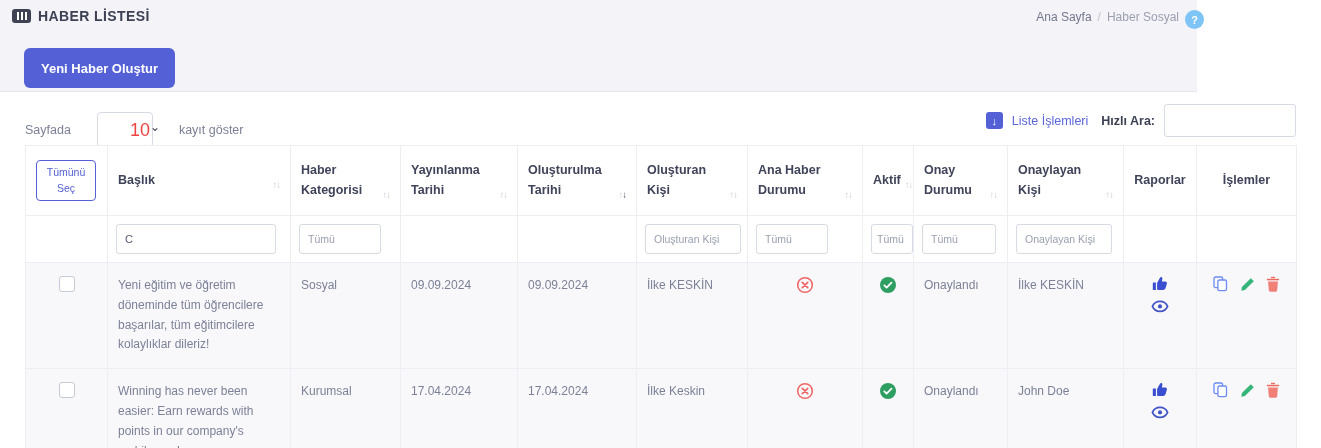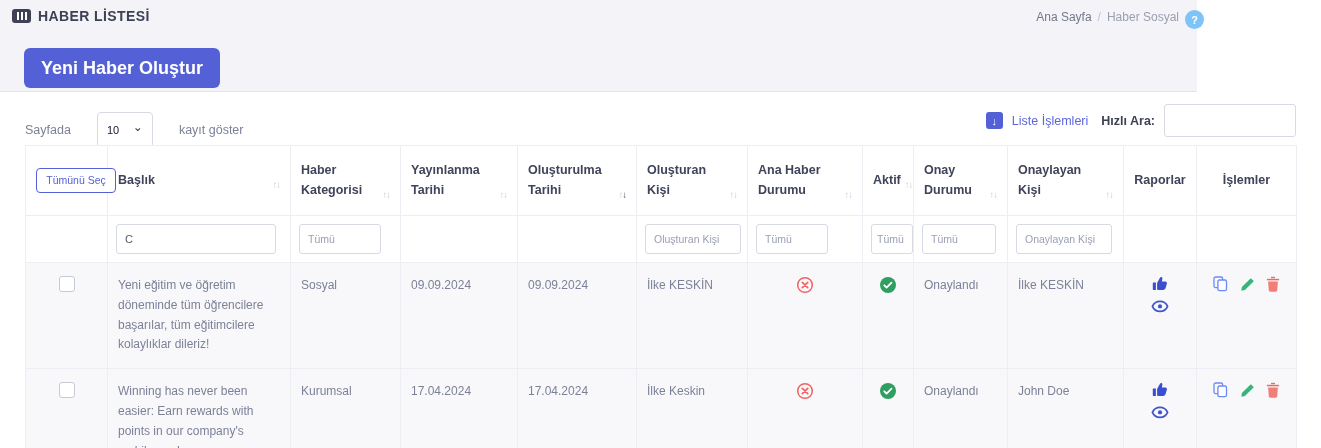--- a/index.html
+++ b/index.html
@@ -17,33 +17,33 @@
 
   .breadcrumb { position:absolute; top:10px; right:0; display:flex; 
     gap:6px; font-size:12px; }
   .bc-home { color:#74788d; cursor:pointer; }
   .bc-sep  { color:#c0c3cf; }
   .bc-cur  { color:#9a9eb0; }
   .help-circle { width:19px; height:19px; border-radius:50%; background:#7fc4f6;
     color:#fff; font-size:11px; font-weight:bold; display:flex; align-items:center;
     justify-content:center; margin-right:-7px; flex:0 0 auto; }
 
-  .btn { border:none; border-radius:6px; height:40px; padding:0 17px; font-size:18px;
+  .btn { border:none; border-radius:6px; height:40px; padding:0 17px; font-size:13px;
     font-weight:bold; color:#fff; cursor:pointer; font-family:inherit; }
   .btn-primary { position:absolute; top:48px; left:24px; background:#5461d6; }
   .btn-danger  { position:absolute; top:48px; right:24px; background:#f2696a; }
 
   
   .controls { position:absolute; top:104px; left:0; width:1321px; height:36px; }
   .ctrl-left { position:absolute; left:25px; top:8px; display:flex; align-items:center;
     gap:26px; font-size:12.5px; color:#7c8197; }
   .page-size { width:56px; height:36px; border:1px solid #d7dae3; border-radius:4px;
     background:#fff; display:flex; align-items:center; justify-content:space-between;
     padding:0 9px; cursor:pointer; }
-  .page-size .val { font-size:11px; color:#0f172a; }
+  .page-size .val { font-size:18px; color:#ef4444;margin-left:23px; }
   .page-size .chev { font-size:12px; color:#3d4154; line-height:0; margin-top:-6px; }
 
   .ctrl-right { position:absolute; right:25px; top:0; display:flex; align-items:center; gap:9px; }
   .dl-icon { width:17px; height:17px; background:#5461d6; border-radius:3px; color:#fff;
     font-size:11px; font-weight:bold; display:flex; align-items:center; justify-content:center;
     cursor:pointer; }
   .list-actions { font-size:12.5px; color:#5b66dd; cursor:pointer; }
   .quick-label { font-size:12.5px; color:#3d4154; font-weight:bold; margin-left:4px; }
   .quick-input { width:132px; height:33px; border:1px solid #d7dae3; border-radius:3px;
     font-size:12px; padding:0 8px; outline:none; color:#3d4154; font-family:inherit; }
@@ -57,21 +57,21 @@
     padding:6px 10px; font-size:12.5px; color:#40445a; }
   .hdr { display:flex; align-items:flex-end; }
   .hdr .lbl { font-weight:bold; line-height:1.55; }
   .sort { margin-left:auto; font-size:9.5px; color:#c8ccd9; letter-spacing:-1px;
     white-space:nowrap; padding-left:4px; }
   .sort .active { color:#4a4f63; }
   th.center, td.center { text-align:center; }
   th.center .hdr { justify-content:center; }
 
   .select-all { border:1.5px solid #5461d6; background:#fff; color:#5461d6; border-radius:4px;
-    font-size:10.5px; line-height:1.5; padding:4px 6px; width:80px; cursor:pointer;
+    font-size:10.5px; line-height:1.5; padding:4px 6px; width:60px; cursor:pointer;
     font-family:inherit; }
 
   .grid tr.filters td { background:#fff; height:47px; vertical-align:middle; padding:6px 8px; }
   .f-input { height:30px; border:1px solid #d7dae3; border-radius:3px; background:#fff;
     font-size:11px; color:#555a70; padding:0 8px; outline:none; font-family:inherit; }
   .f-input::placeholder { color:#9ba0b2; opacity:1; font-size:10.5px; }
   .w160{width:160px;} .w82{width:82px;} .w96{width:96px;} .w72{width:72px;}
   .w44{width:42px; padding:0 5px;} .w74{width:74px;}
 
   .grid tr.row td { background:#f8f8fb; vertical-align:top; padding:13px 10px;

